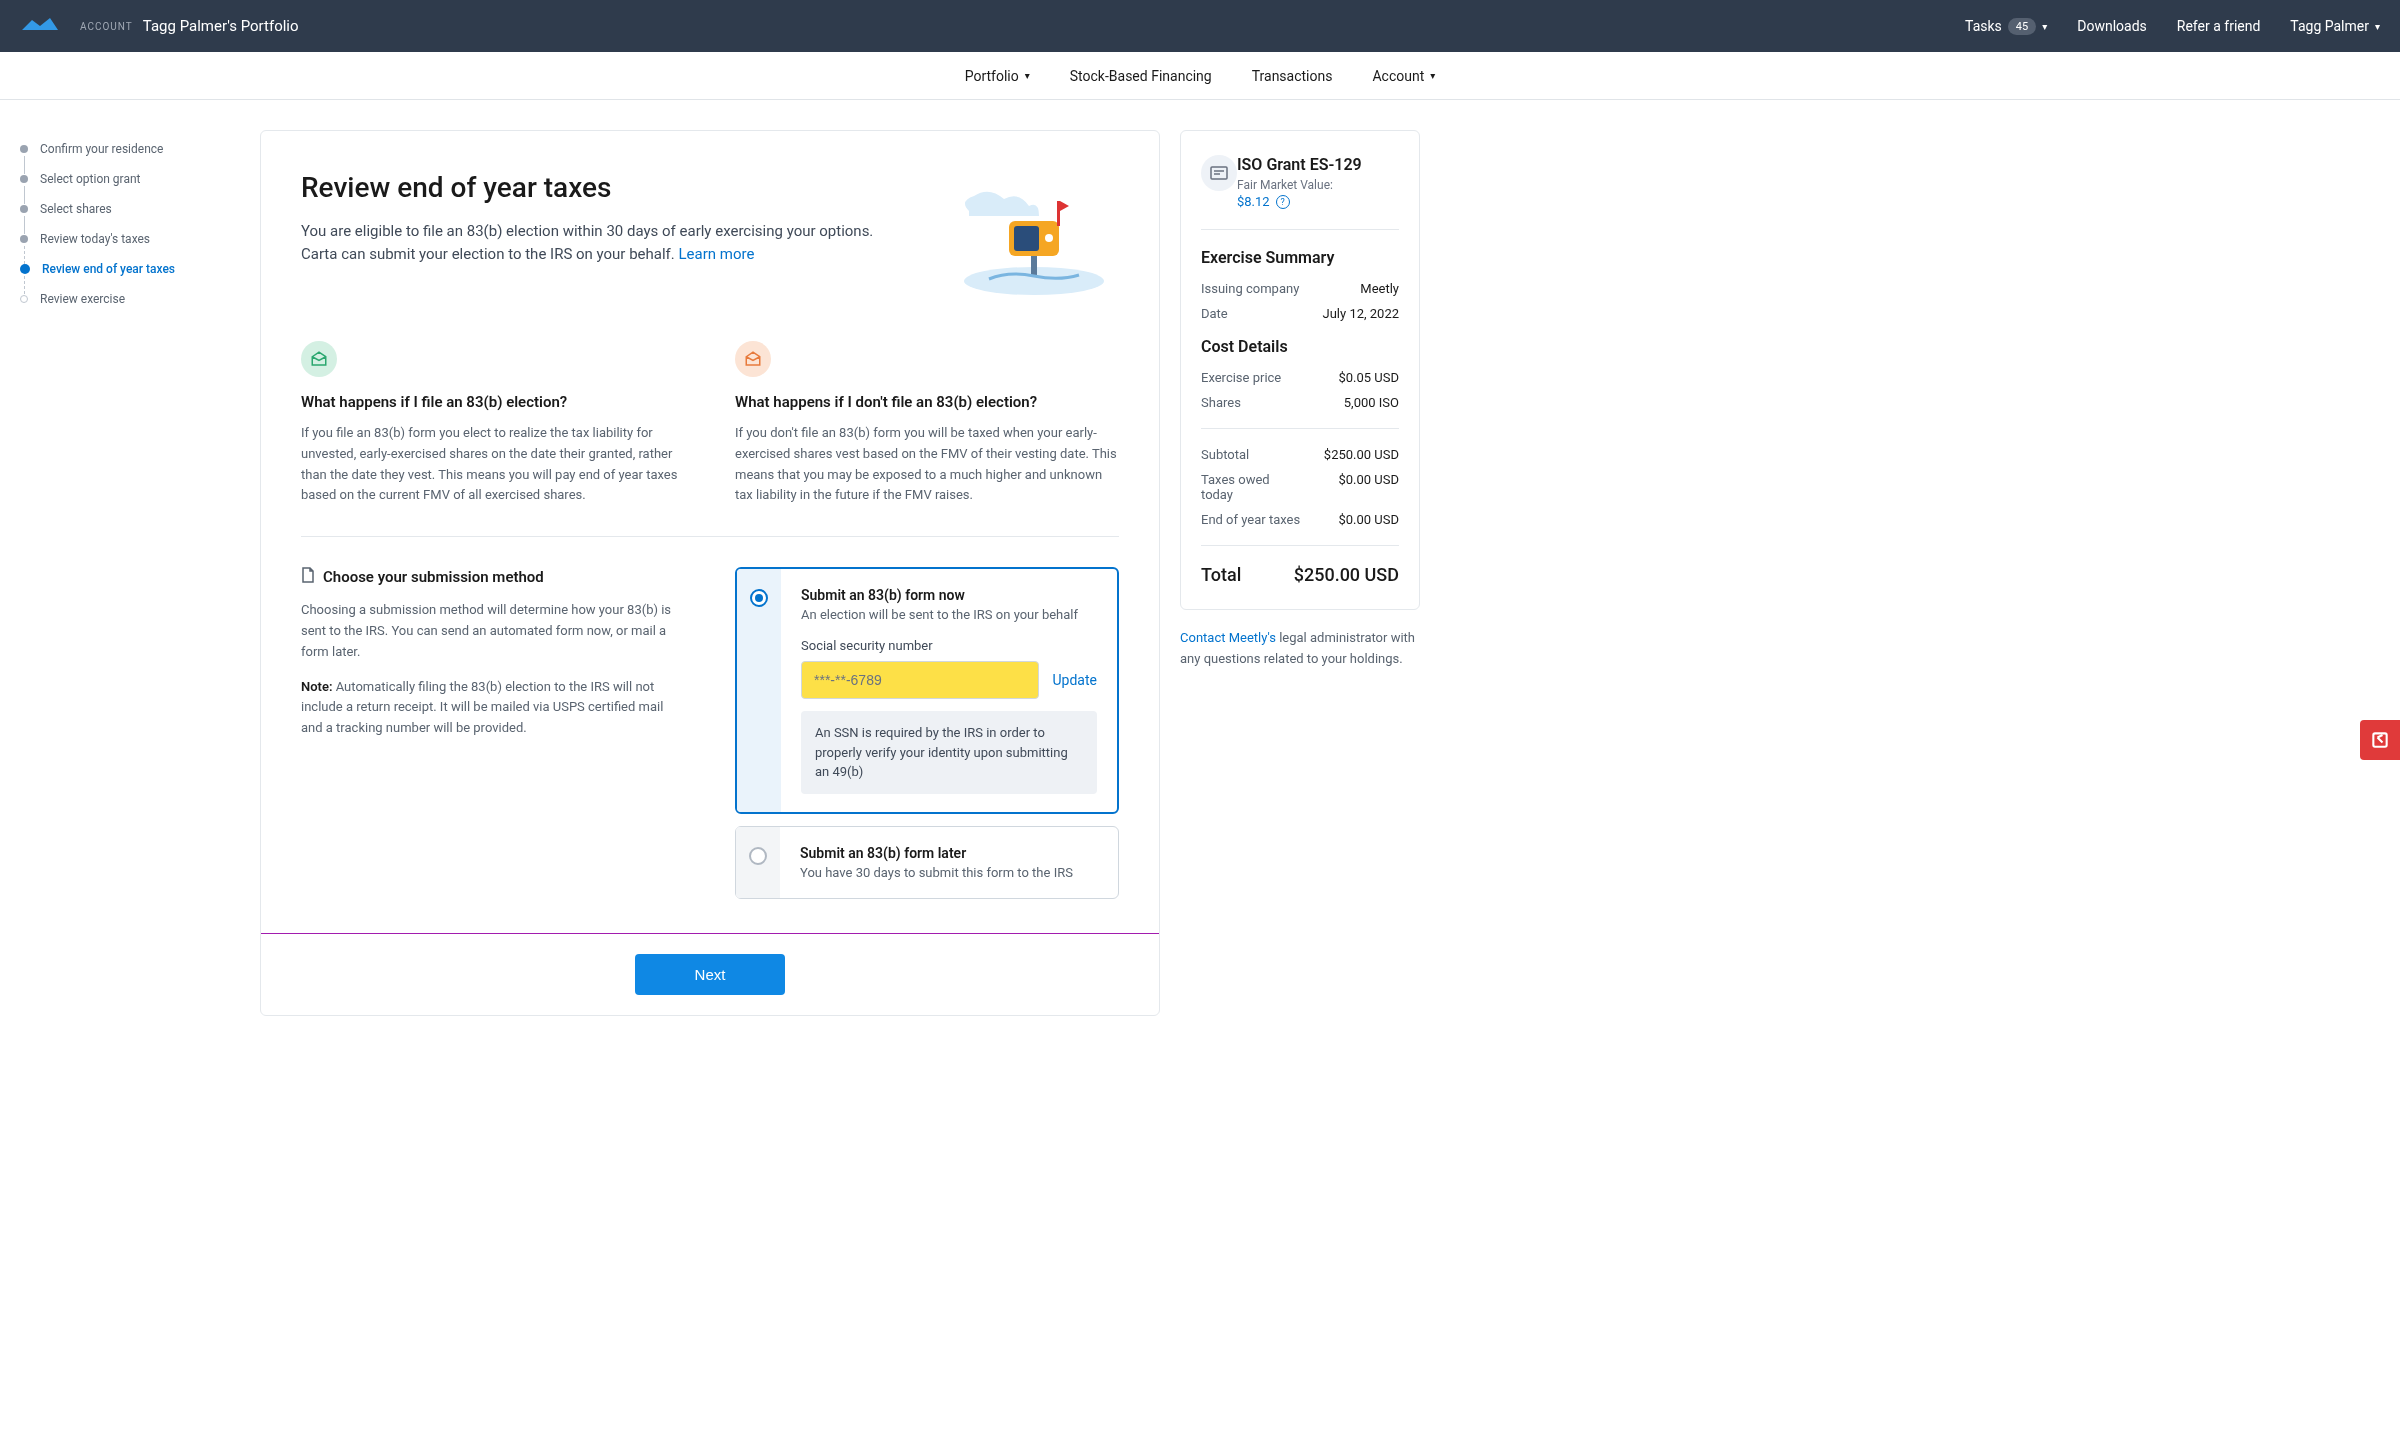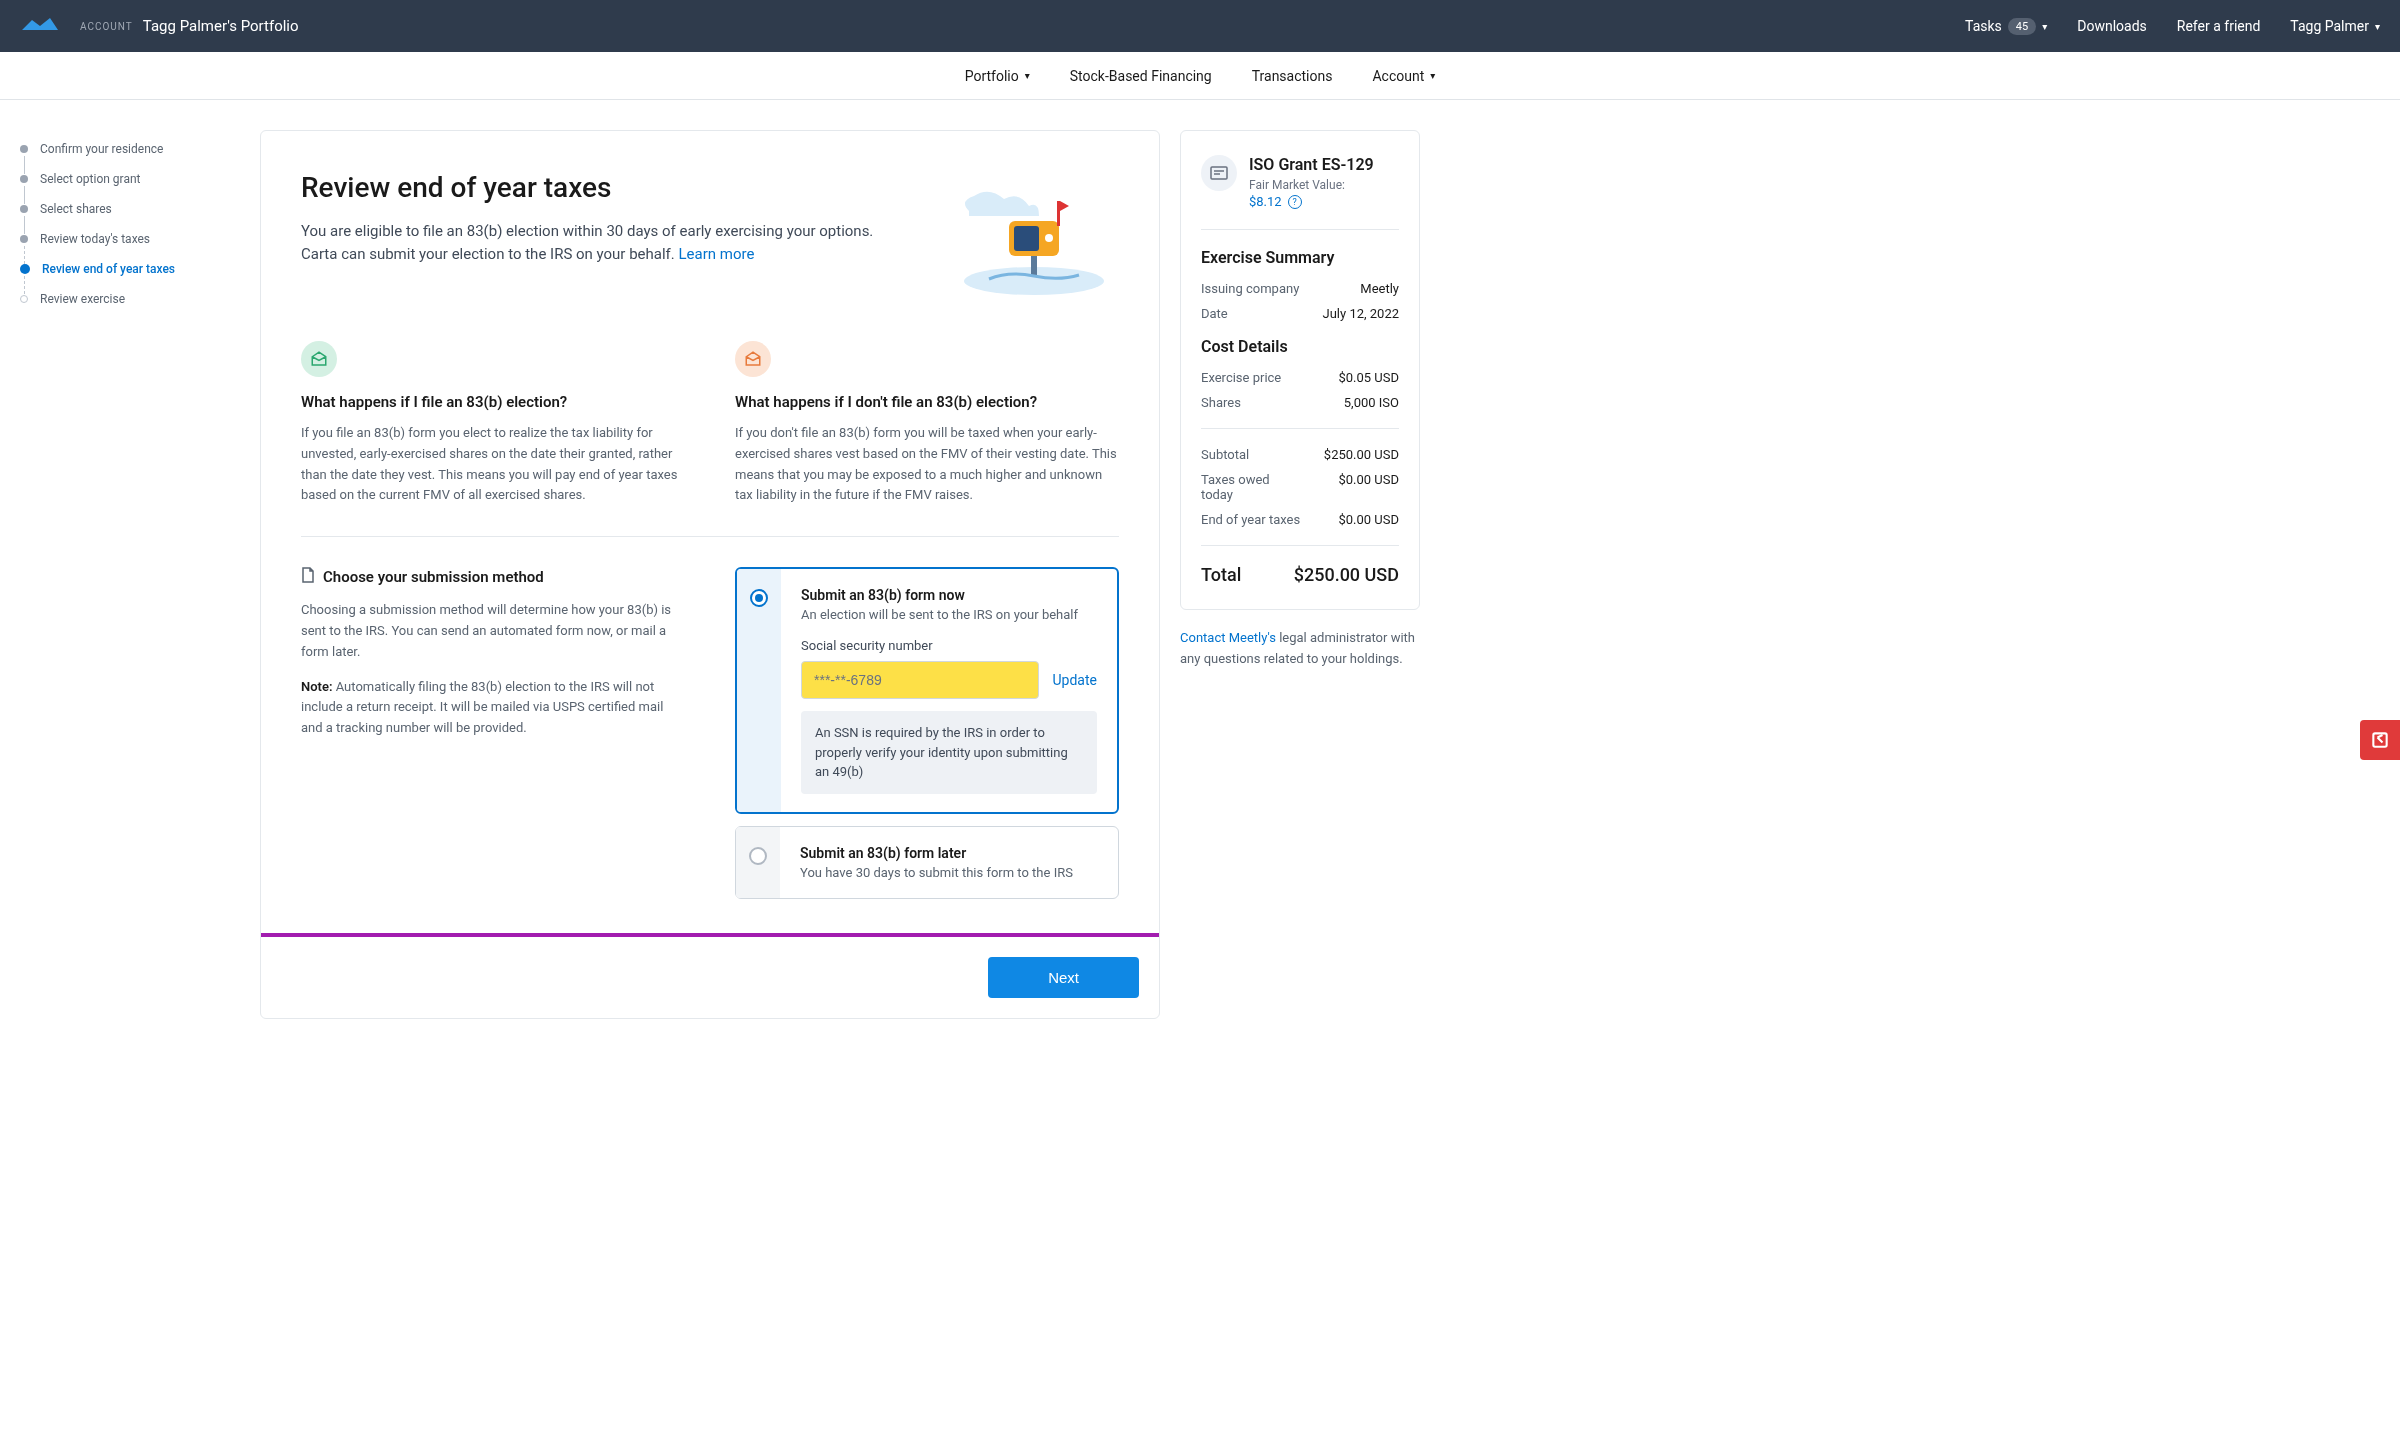--- a/index.html
+++ b/index.html
@@ -67,26 +67,26 @@
   .option-body { flex: 1; padding: 18px 20px; }
   .option-title { font-size: 14px; font-weight: 600; margin-bottom: 4px; }
   .option-sub { font-size: 13px; color: #5a6470; margin-bottom: 16px; }
   .option-card:not(.selected) .option-sub { margin-bottom: 0; }
   .ssn-label { font-size: 13px; color: #404a58; margin-bottom: 8px; display: block; }
   .ssn-row { display: flex; align-items: center; gap: 14px; margin-bottom: 12px; }
   .ssn-input { flex: 1; height: 38px; border: 1px solid #d0d7de; border-radius: 4px; padding: 0 12px; font-size: 14px; background: #fde047; color: #6a7280; }
   .update-link { color: #0373cd; font-size: 14px; cursor: pointer; }
   .ssn-note { background: #eef1f5; border-radius: 4px; padding: 12px 14px; font-size: 13px; color: #404a58; line-height: 1.5; }
   
-  .footer-bar { border-top: 4px solid #a21caf; margin: 34px -40px -30px -40px; padding: 20px; display: flex; justify-content: flex-end; }
+  .footer-bar { border-top: 1px solid #a21caf; margin: 34px -40px -30px -40px; padding: 20px; display: flex; justify-content: center; }
   .next-btn { background: #0f88e4; color: #fff; border: none; border-radius: 4px; padding: 12px 60px; font-size: 15px; cursor: pointer; }
   
   .sidebar { width: 240px; flex-shrink: 0; }
   .side-card { border: 1px solid #e4e8ec; border-radius: 6px; padding: 24px 20px; margin-bottom: 18px; }
-  .grant-header { display: flex; gap: 12px; align-items: flex-start; margin-bottom: 20px; }
+  .grant-header { display: flex; align-items: flex-start; margin-bottom: 20px; }
   .grant-icon { width: 36px; height: 36px; background: #eef2f7; border-radius: 50%; display: flex; align-items: center; justify-content: center; font-size: 14px; flex-shrink: 0; }
   .grant-title { font-size: 16px; font-weight: 600; margin-bottom: 4px; }
   .fmv-label { font-size: 12px; color: #6a7280; }
   .fmv-value { font-size: 13px; color: #0373cd; display: flex; align-items: center; gap: 6px; margin-top: 2px; }
   .help-icon { width: 14px; height: 14px; border: 1px solid #0373cd; border-radius: 50%; display: inline-flex; align-items: center; justify-content: center; font-size: 9px; }
   .side-divider { border: none; border-top: 1px solid #e4e8ec; margin: 18px 0; }
   .side-section-title { font-size: 16px; font-weight: 600; margin-bottom: 14px; }
   .side-row { display: flex; justify-content: space-between; font-size: 13px; margin-bottom: 10px; }
   .side-row .lbl { color: #5a6470; }
   .side-row .val { color: #1a1a1a; text-align: right; }

